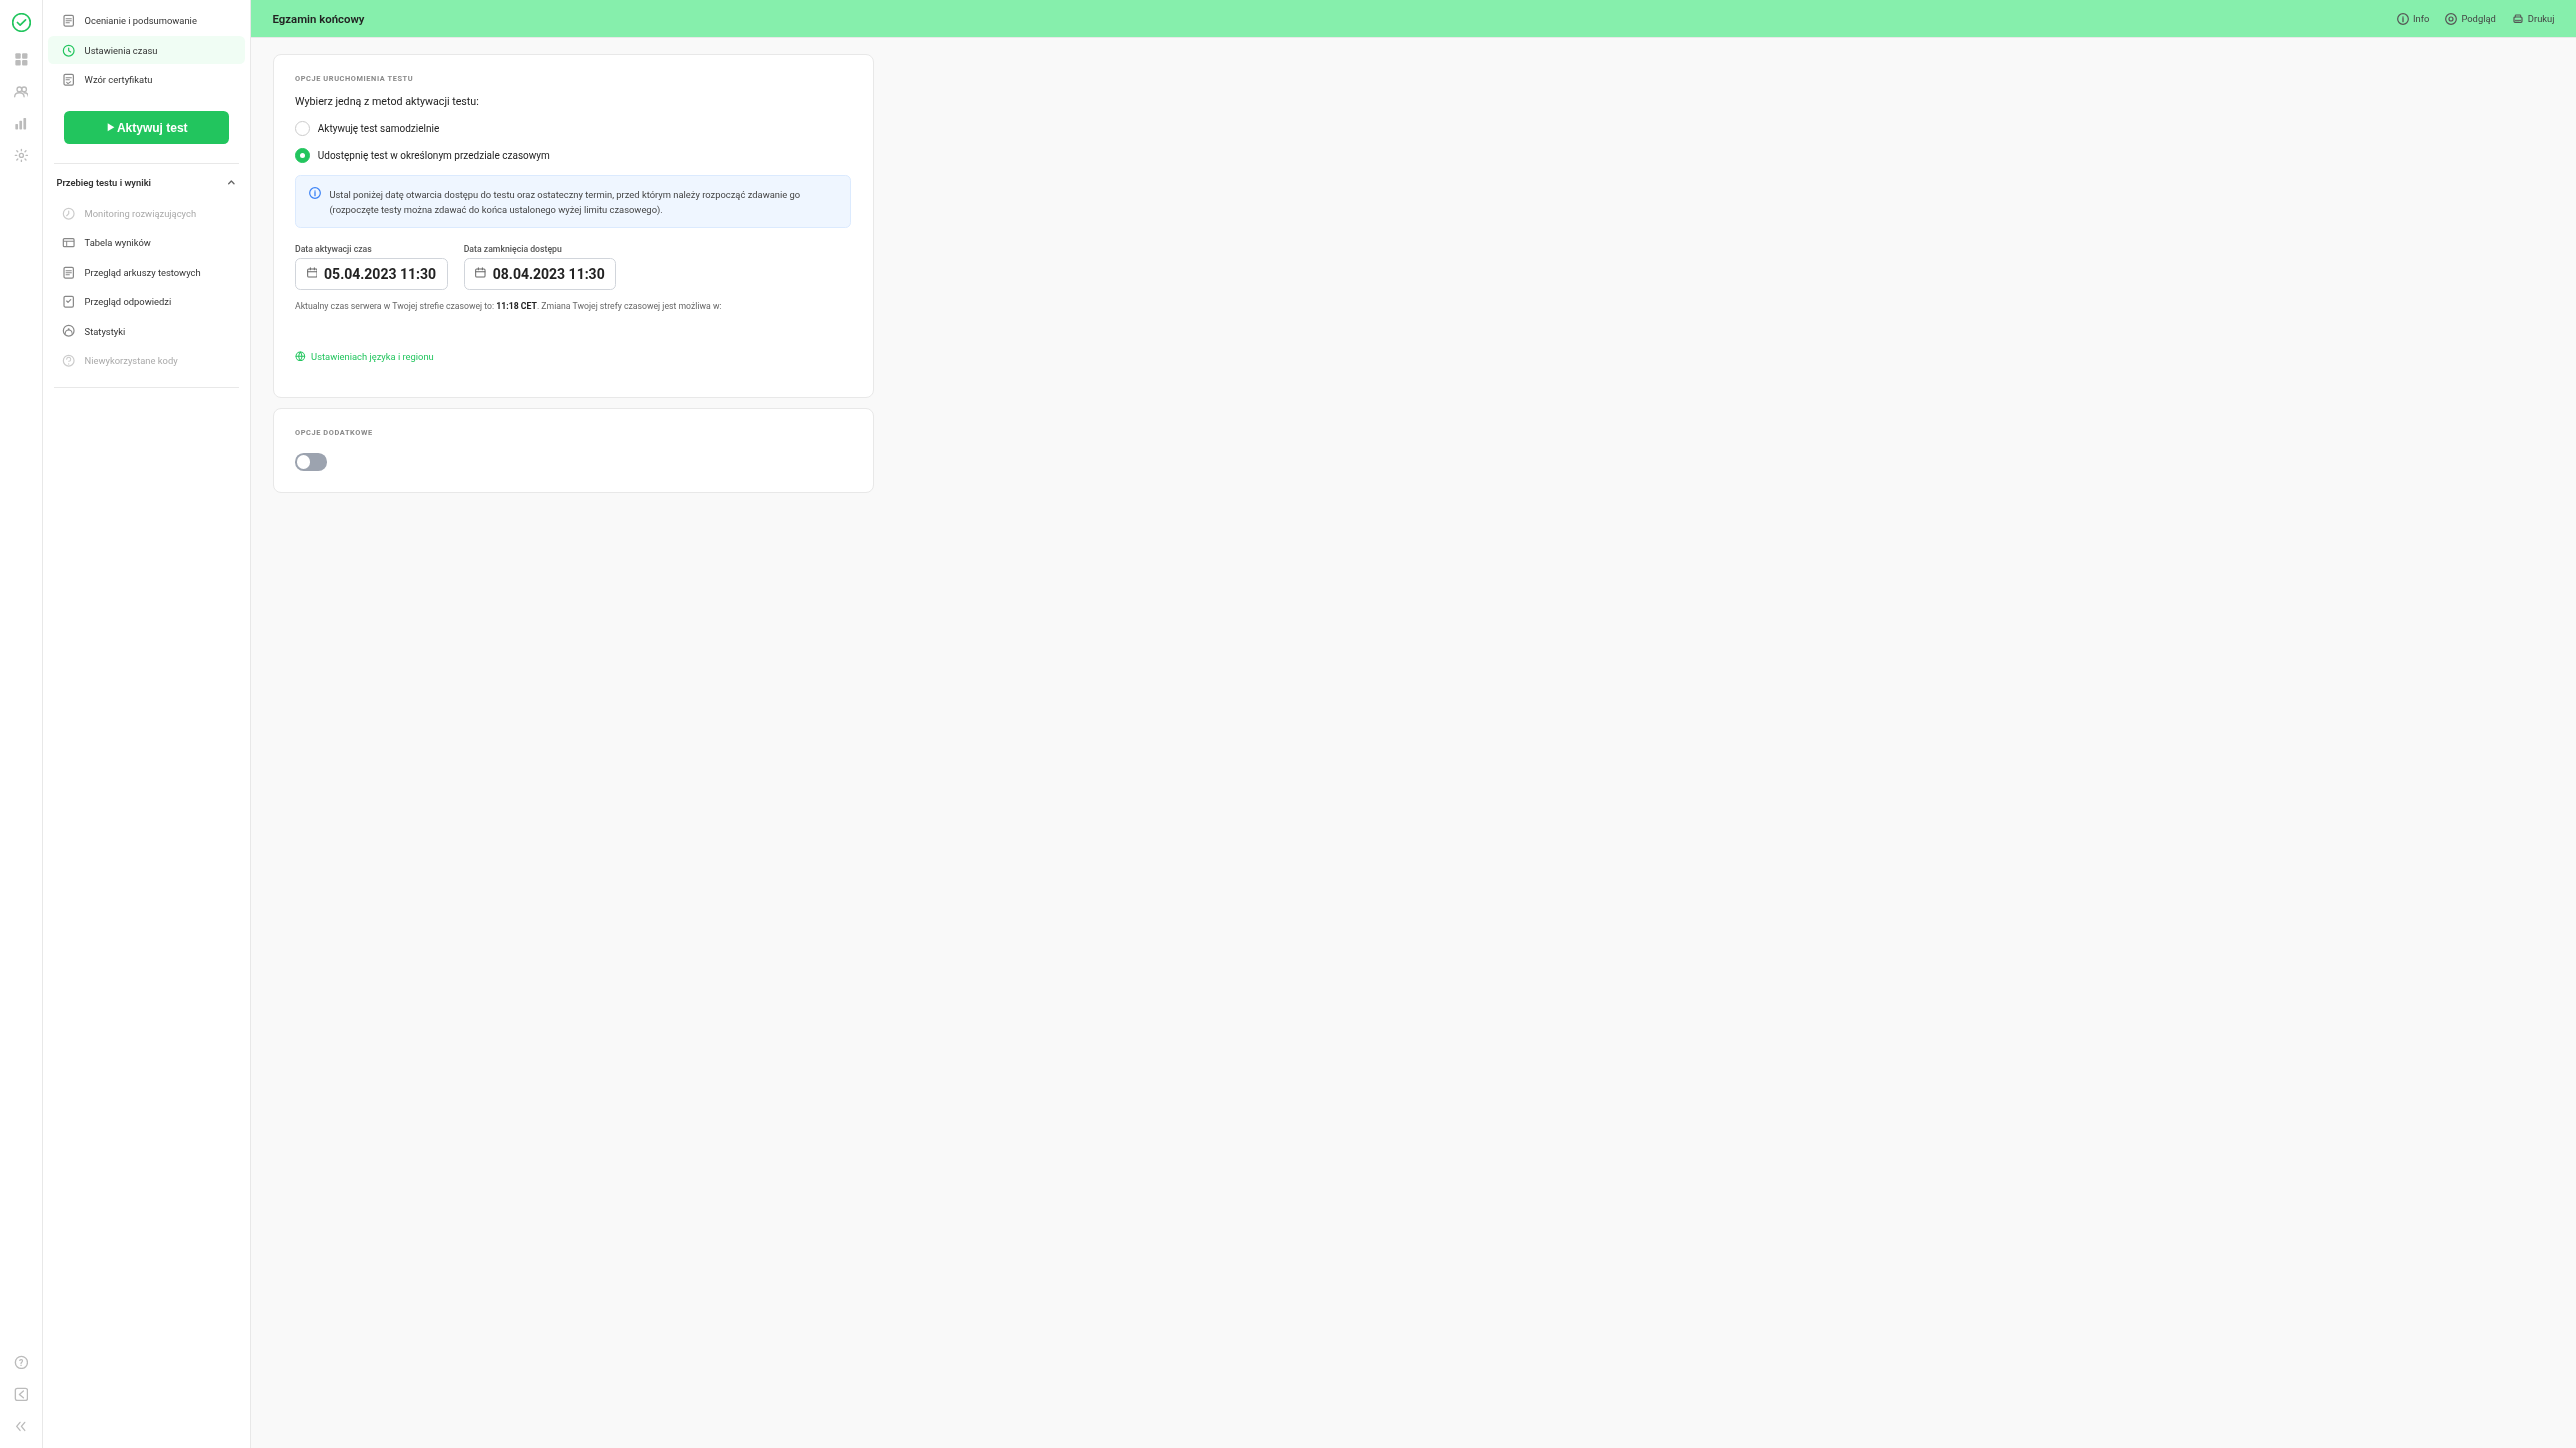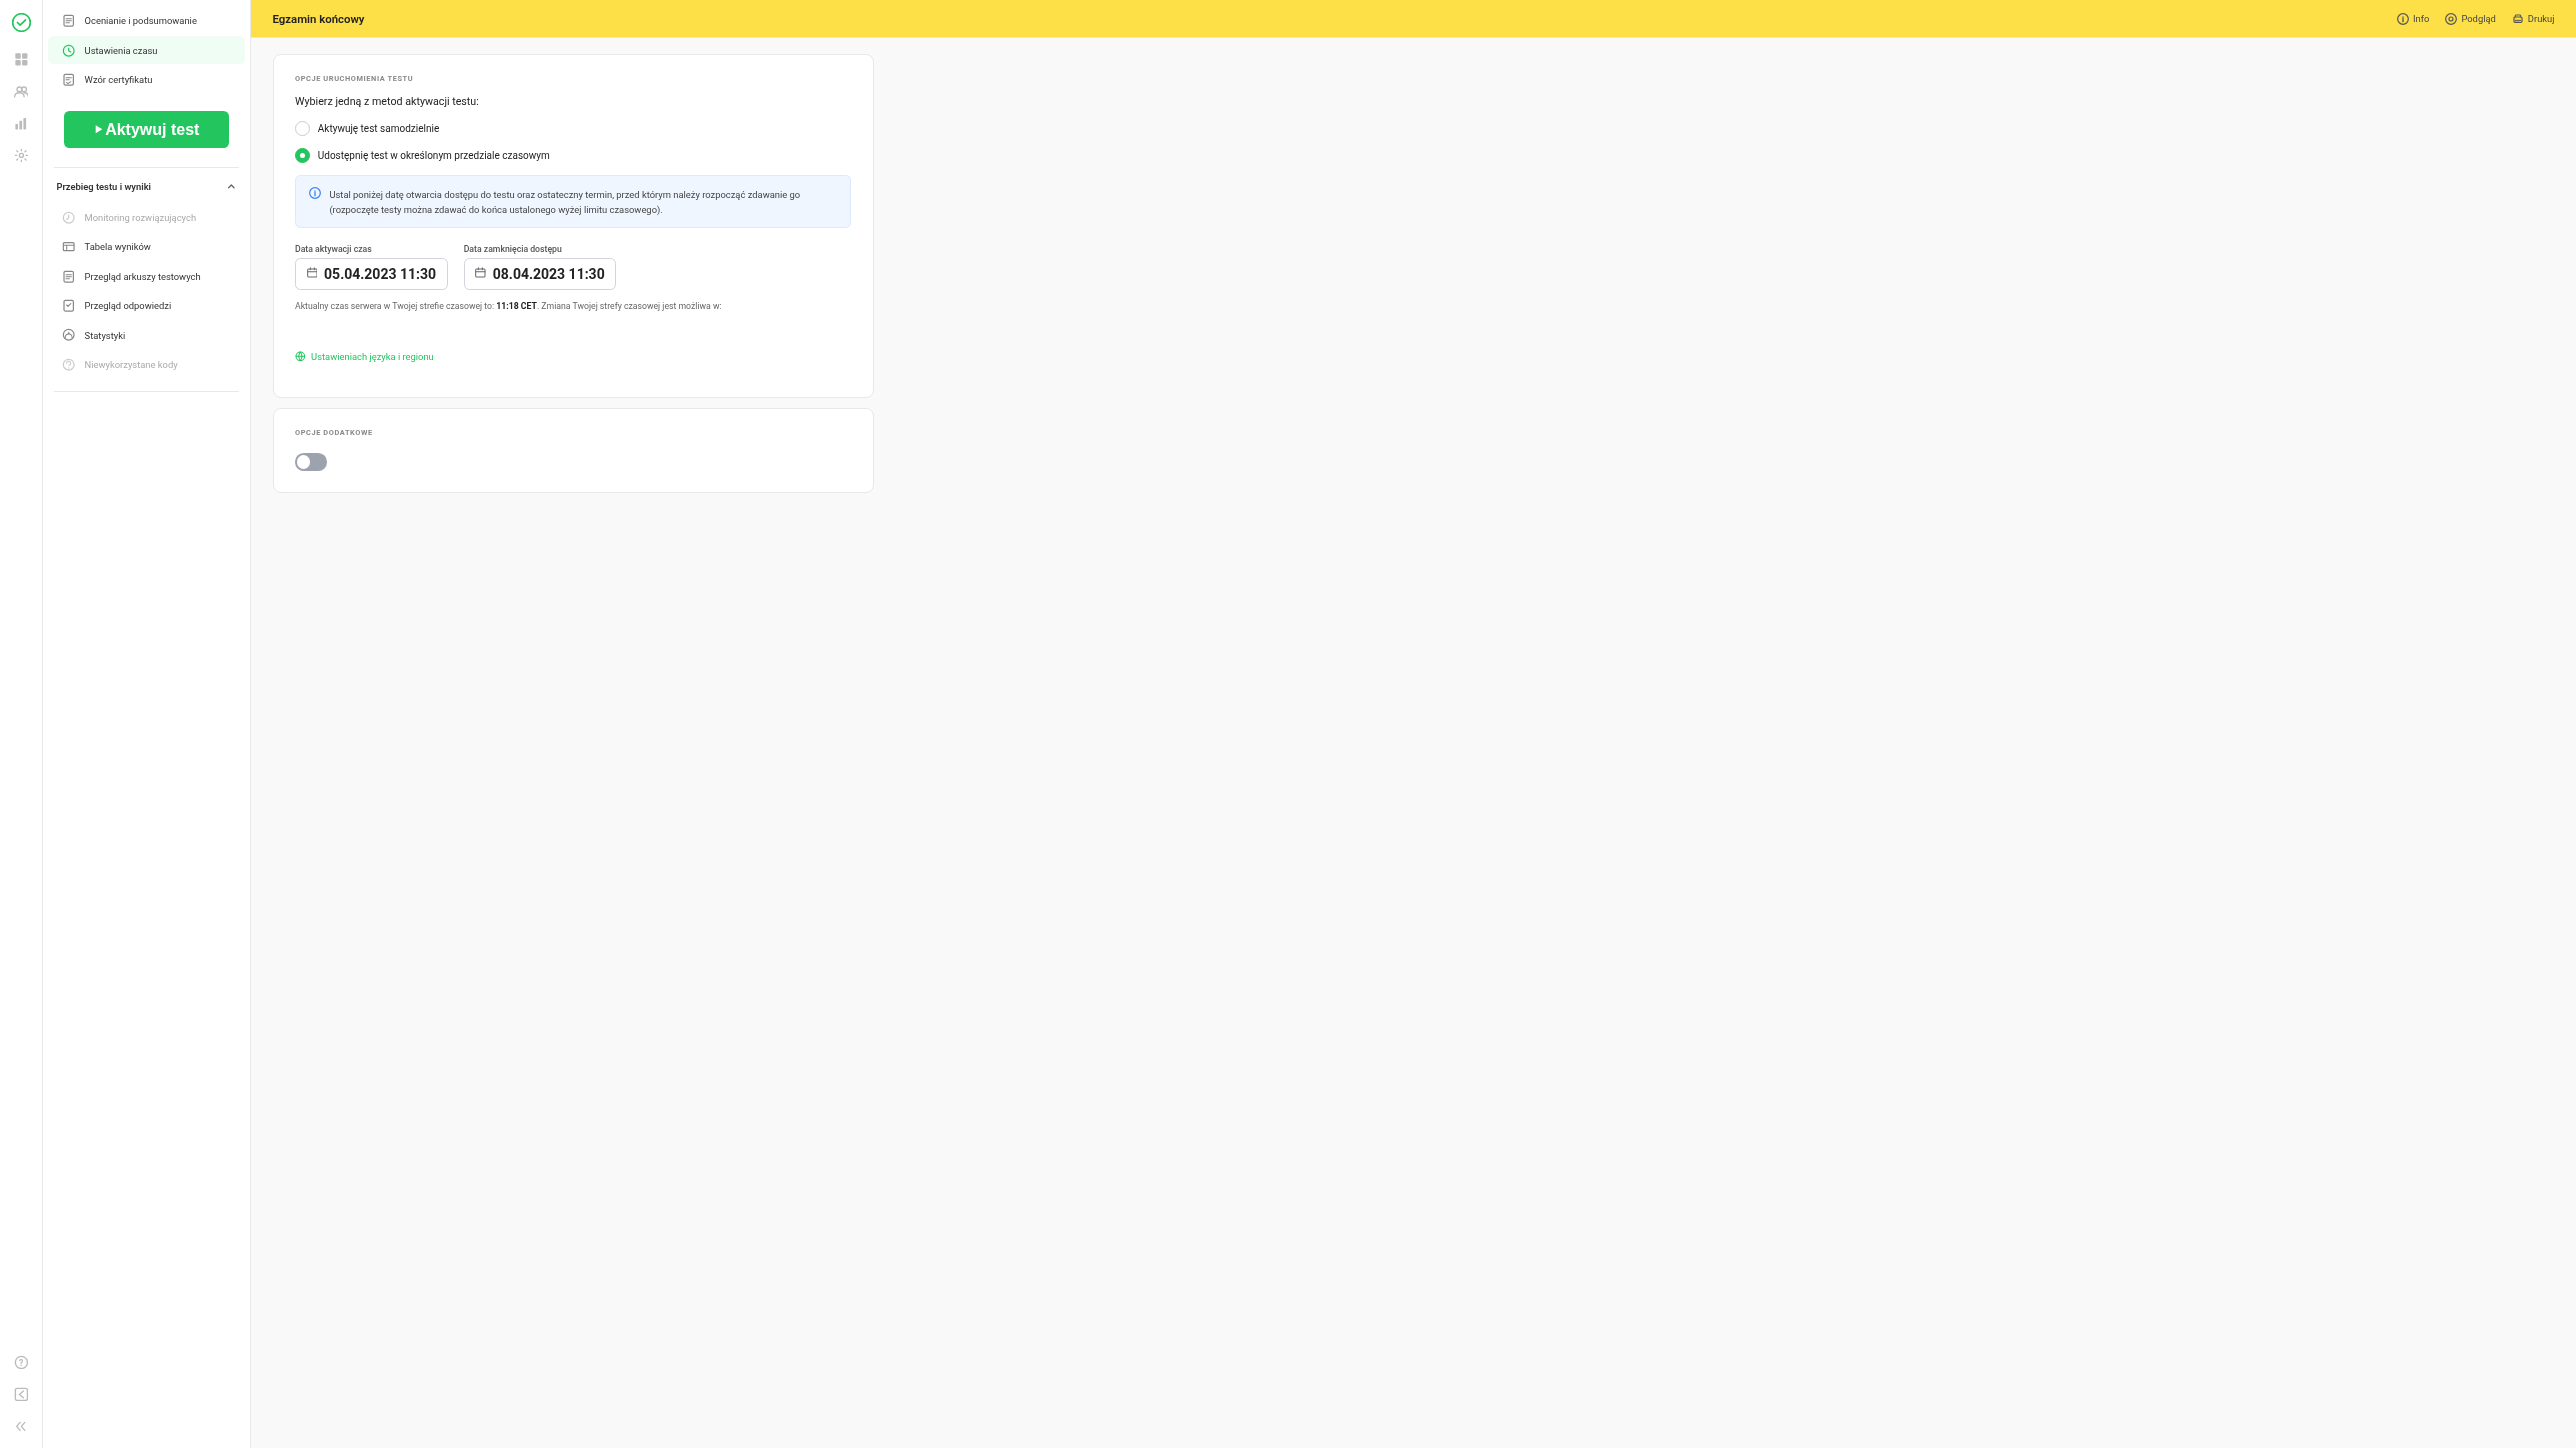--- a/index.html
+++ b/index.html
@@ -65,21 +65,21 @@
     .nav-item.disabled { color: #aaa; cursor: default; }
     .nav-item .nav-icon { width: 14.8px; height: 14.8px; flex-shrink: 0; display: flex; align-items: center; justify-content: center; color: inherit; font-size: 12px; }
 
     .activate-btn {
       margin: 8px 10.7px;
       background: #22c55e;
       color: #fff;
       border: none;
       border-radius: 5.4px;
       padding: 9.4px 13.4px;
-      font-size: 16px;
+      font-size: 12px;
       font-weight: 600;
       cursor: pointer;
       display: flex;
       align-items: center;
       justify-content: center;
       gap: 1px;
       width: calc(100% - 21.5px);
     }
 
     .section-header {
@@ -101,21 +101,21 @@
 
     
     .main-content {
       flex: 1;
       overflow-y: auto;
       background: #f9f9f9;
     }
 
     
     .topbar {
-      background: #fde047;
+      background: #86efac;
       border-bottom: 0.7px solid #e8e8e8;
       padding: 0 21.5px;
       height: 38px;
       display: flex;
       align-items: center;
       justify-content: space-between;
       position: sticky;
       top: 0;
       z-index: 10;
     }

